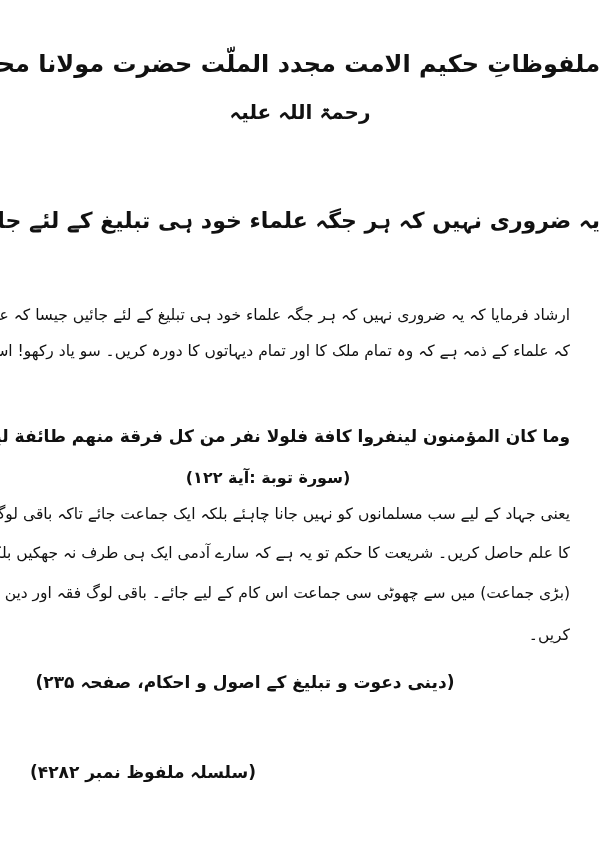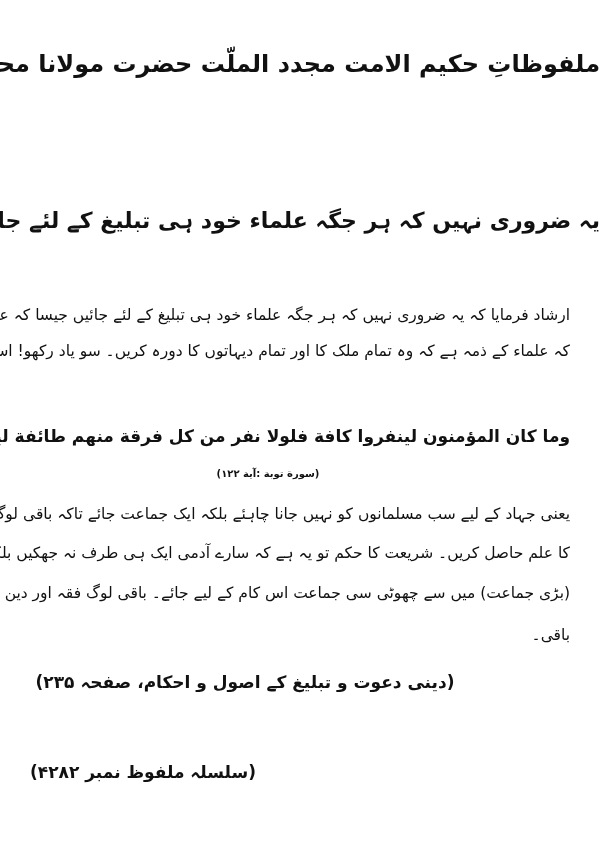--- a/index.html
+++ b/index.html
@@ -63,21 +63,21 @@
       top: 426px; right: 30px; width: 540px;
       font-size: 17px;
       font-weight: bold;
       text-align: justify;
       text-align-last: justify;
       font-family: "DejaVu Sans", sans-serif;
     }
     .surah {
       top: 468px; left: 0; width: 536px;
       text-align: center;
-      font-size: 10px;
+      font-size: 16px;
       font-weight: bold;
     }
     .b4 { top: 505px; }
     .b5 { top: 544px; }
     .b6 { top: 584px; }
     .b7 { top: 626px; }
     .reference {
       top: 672px; left: 0; width: 490px;
       text-align: center;
       font-size: 17px;
@@ -89,31 +89,32 @@
       font-weight: bold;
       text-align: left;
     }
   </style>
 </head>
 <body>
 
 <div class="page">
 
   <div class="line title1">ملفوظاتِ حکیم الامت مجدد الملّت حضرت مولانا محمد اشرف علی تھانوی</div>
+  <div class="line title2">رحمۃ اللہ علیہ</div>
 
   <div class="line heading">یہ ضروری نہیں کہ ہر جگہ علماء خود ہی تبلیغ کے لئے جائیں</div>
 
   <div class="line body b1">ارشاد فرمایا کہ یہ ضروری نہیں کہ ہر جگہ علماء خود ہی تبلیغ کے لئے جائیں جیسا کہ عوام نے سمجھ رکھا ہے</div>
   <div class="line body b2">کہ علماء کے ذمہ ہے کہ وہ تمام ملک کا اور تمام دیہاتوں کا دورہ کریں۔ سو یاد رکھو! اس طرح کام نہیں ہو</div>
 
   <div class="line quran">وما كان المؤمنون لينفروا كافة فلولا نفر من كل فرقة منهم طائفة ليتفقهوا فى الدين</div>
   <div class="line surah">(سورة توبة :آية ١٢٢)</div>
 
   <div class="line body b4">یعنی جہاد کے لیے سب مسلمانوں کو نہیں جانا چاہئے بلکہ ایک جماعت جائے تاکہ باقی لوگ دین</div>
   <div class="line body b5">کا علم حاصل کریں۔ شریعت کا حکم تو یہ ہے کہ سارے آدمی ایک ہی طرف نہ جھکیں بلکہ ایک بڑے فرقہ</div>
   <div class="line body b6">(بڑی جماعت) میں سے چھوٹی سی جماعت اس کام کے لیے جائے۔ باقی لوگ فقہ اور دین حاصل</div>
-  <div class="line body last b7">باقی۔</div>
+  <div class="line body last b7">کریں۔</div>
 
   <div class="line reference">(دینی دعوت و تبلیغ کے اصول و احکام، صفحہ ۲۳۵)</div>
 
   <div class="line series">(سلسلہ ملفوظ نمبر ۴۲۸۲)</div>
 
 </div>
 
 </body></html>

